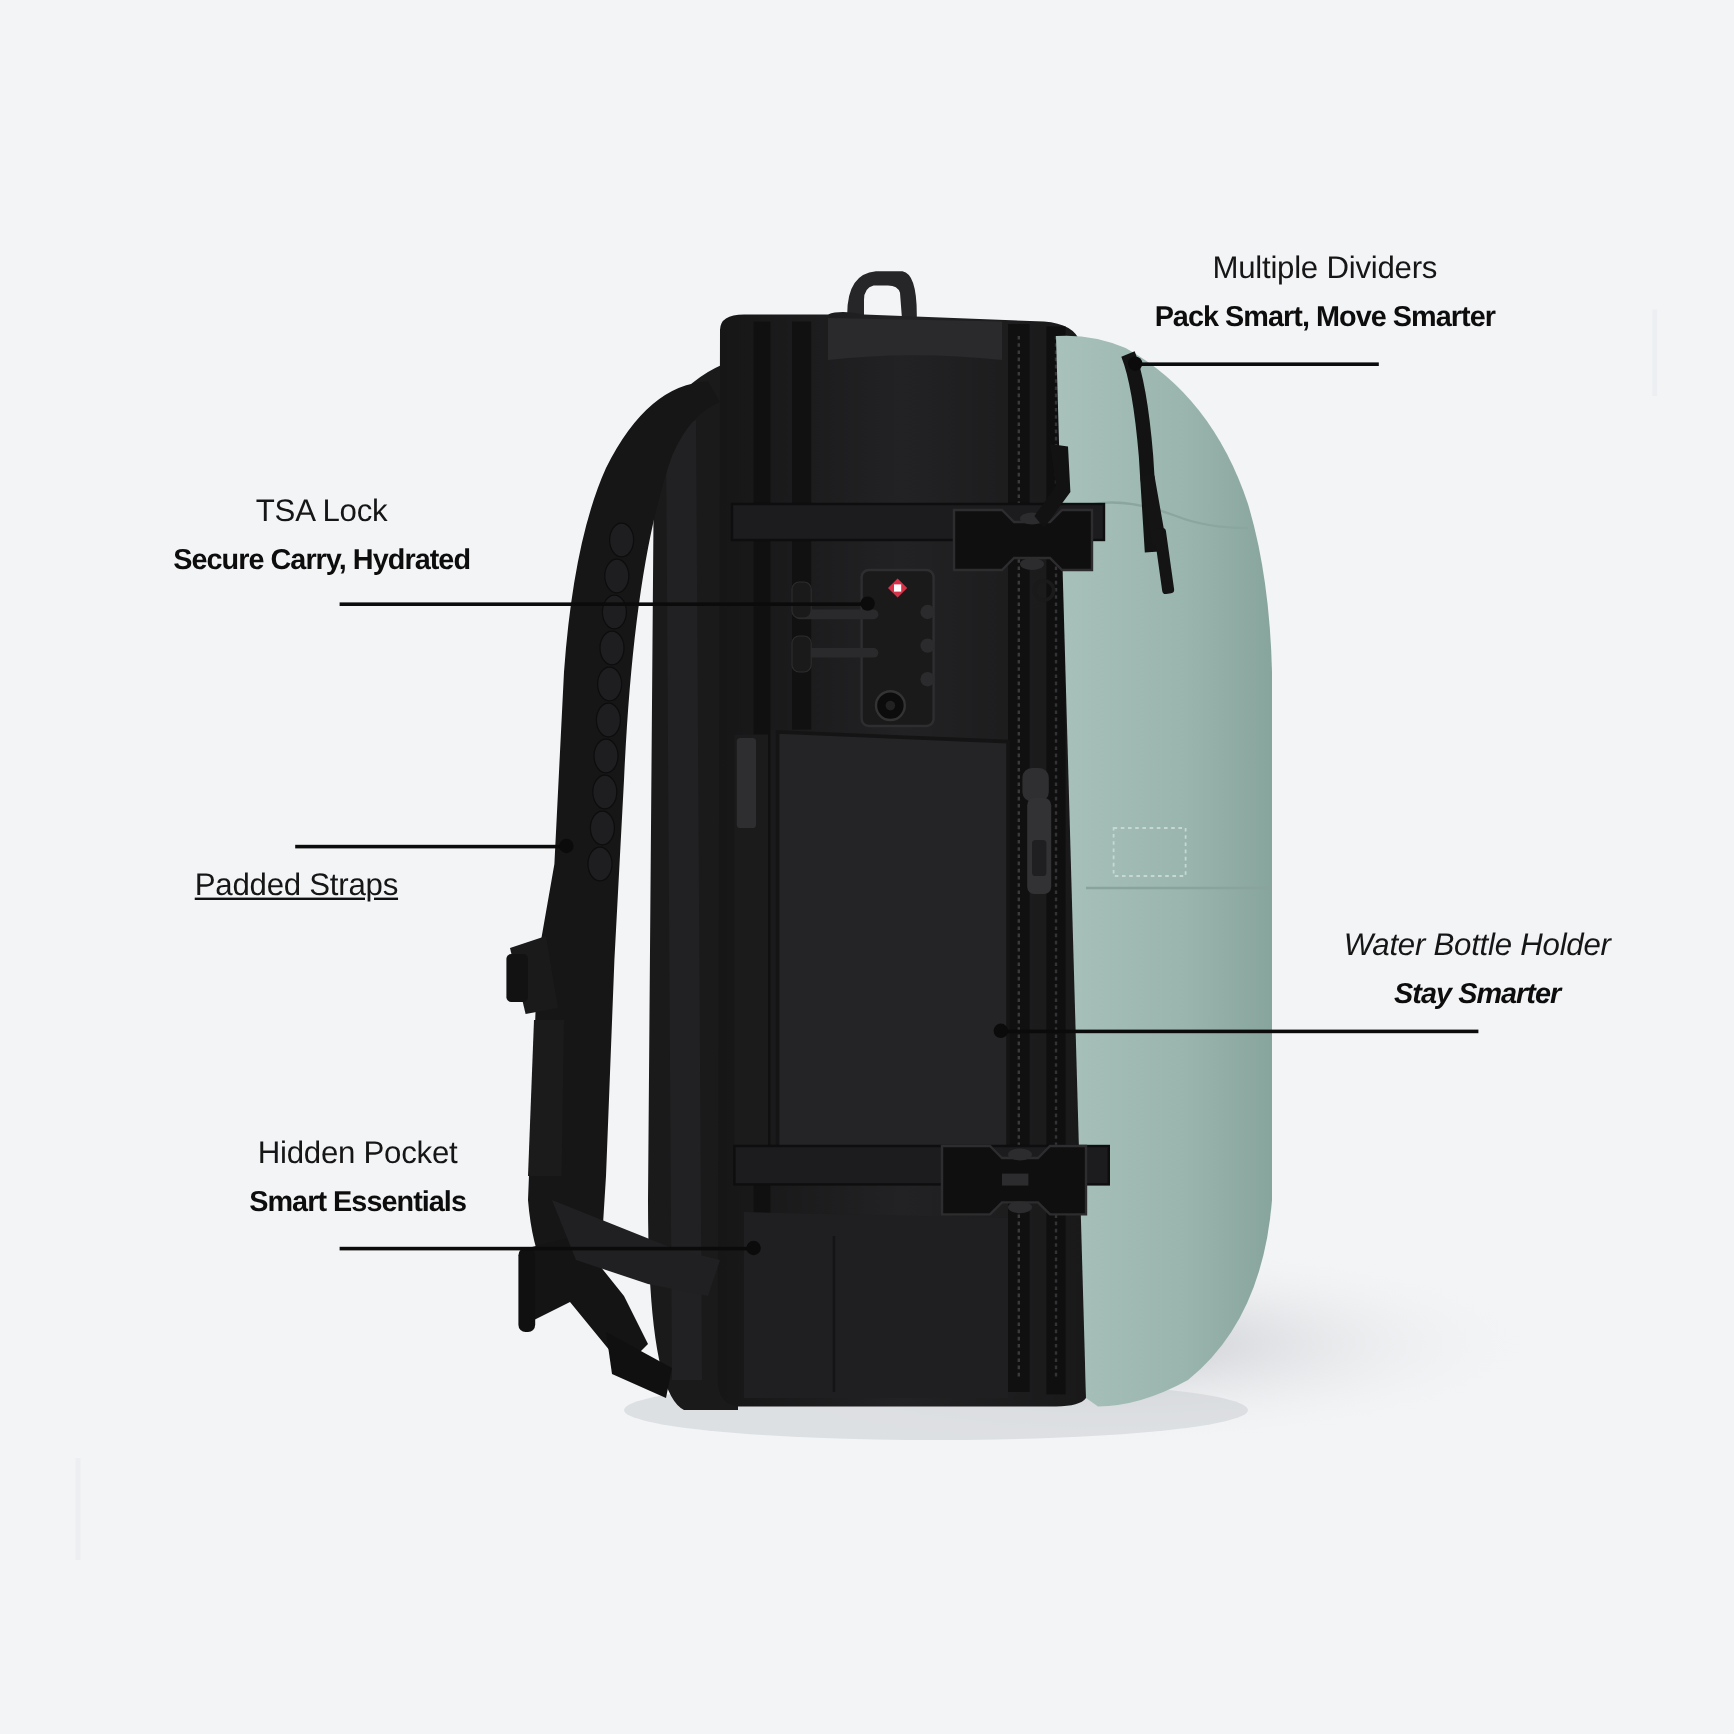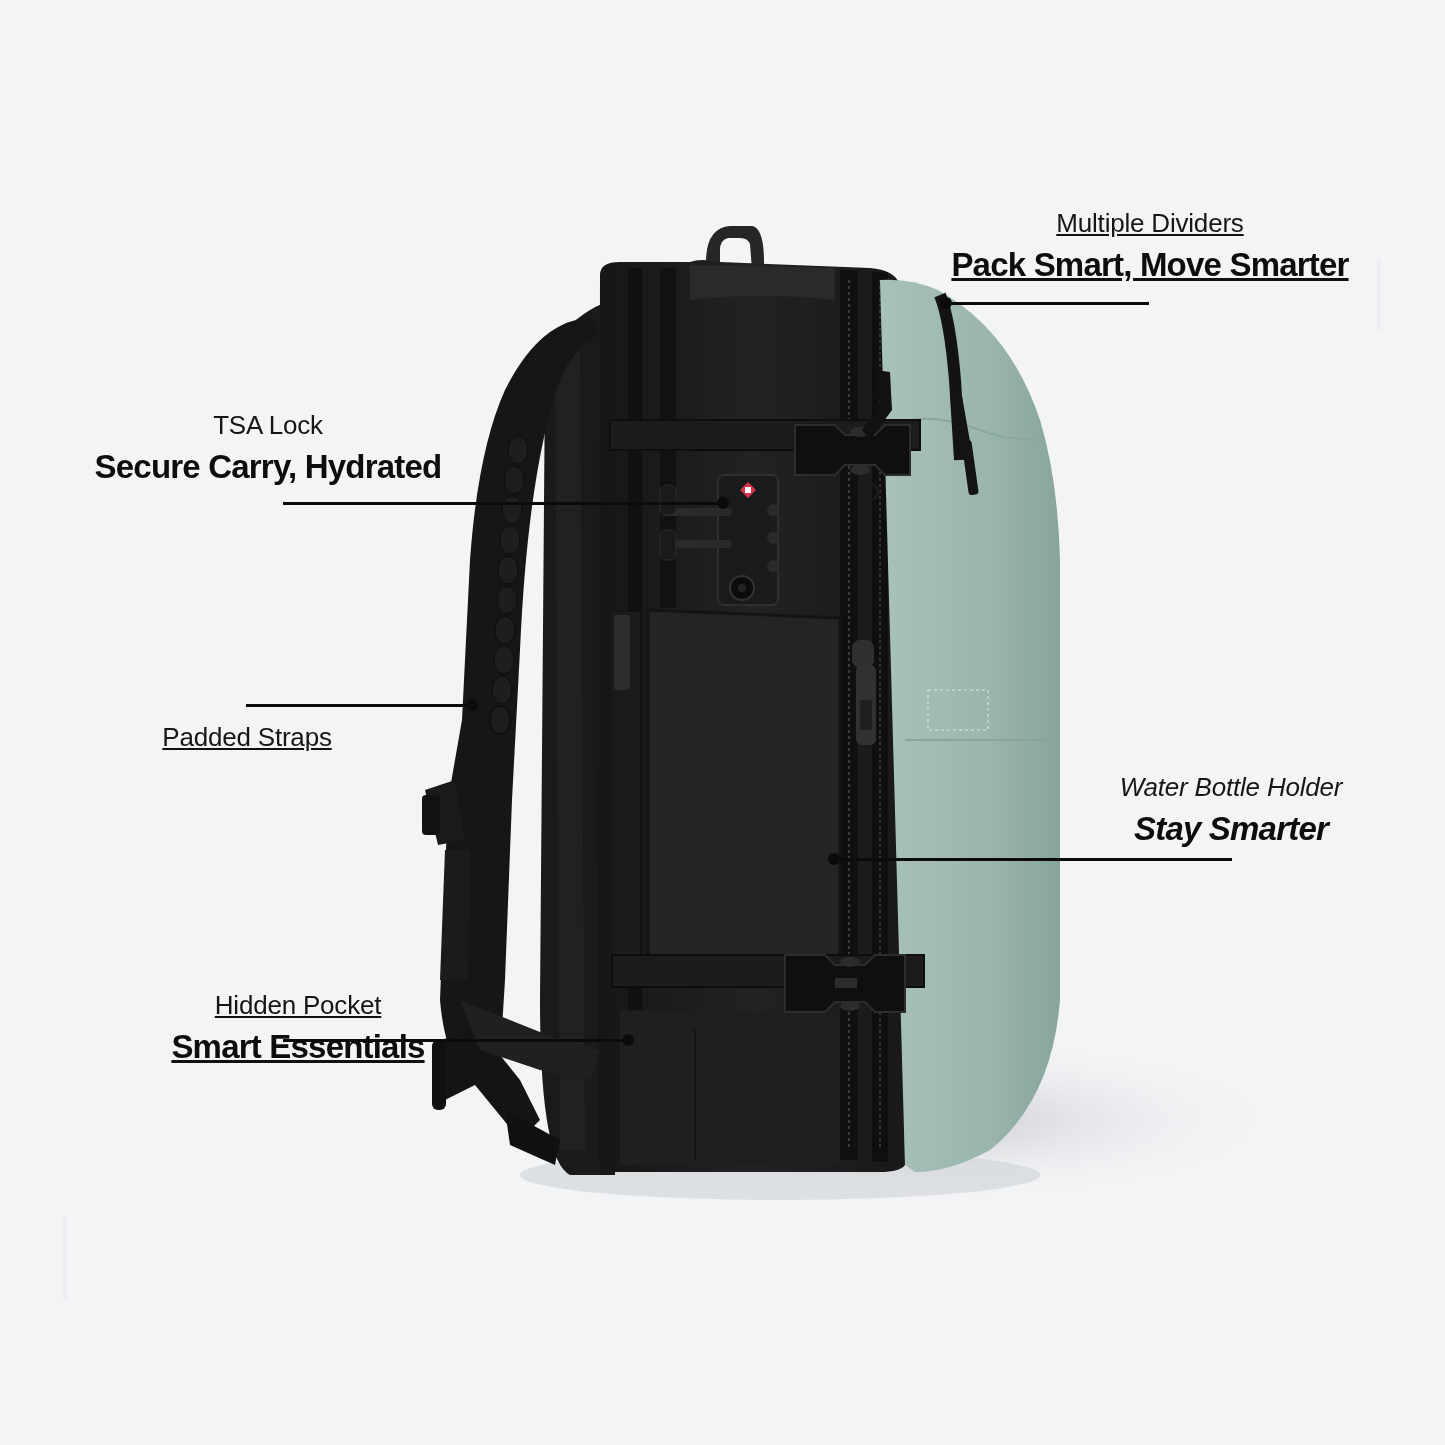--- a/index.html
+++ b/index.html
@@ -10,21 +10,21 @@
     position:relative;
   }
   .stage { position:absolute; left:0; top:0; width:1445px; height:1445px; }
   .product { position:absolute; left:0; top:0; width:1445px; height:1445px; }
   .callout { position:absolute; text-align:center; color:#111; }
   .callout .sub {
     font-size:26px; font-weight:400; letter-spacing:-0.2px; line-height:30px; white-space:nowrap;
     color:#161616;
   }
   .callout .head {
-    font-size:33px; font-weight:700; letter-spacing:-0.8px; line-height:38px; margin-top:8px; white-space:nowrap;
+    font-size:24px; font-weight:700; letter-spacing:-0.8px; line-height:38px; margin-top:8px; white-space:nowrap;
     color:#0d0d0d;
   }
   .leader { position:absolute; height:3px; background:#0b0b0b; }
   .dot { position:absolute; width:12px; height:12px; border-radius:50%; background:#0b0b0b; }
   .faint-edge { position:absolute; width:4px; background:#eceef1; }
 </style>
 </head>
 <body>
 
 <div class="stage">
@@ -141,21 +141,21 @@
 
     <path d="M425 790 L455 780 L465 840 L438 845 Z" fill="#1a1a1b"></path>
     <rect x="422" y="795" width="18" height="40" rx="4" fill="#121213"></rect>
     <path d="M445 850 L470 850 L468 980 L440 980 Z" fill="#1b1b1c"></path>
     <path d="M440 1040 L480 1030 L520 1080 L540 1120 L520 1140 L475 1085 L445 1100 Z" fill="#141415"></path>
     <path d="M460 1000 L560 1040 L600 1050 L590 1080 L540 1070 L480 1050 Z" fill="#202022"></path>
     <rect x="432" y="1040" width="14" height="70" rx="6" fill="#101011"></rect>
     <path d="M505 1110 L560 1140 L555 1165 L510 1145 Z" fill="#101011"></path>
   </svg>
 
-  <div class="callout" style="left:950px;top:208px;width:400px;text-decoration:underline;">
+  <div class="callout" style="left:904px;top:208px;width:400px;">
     <div class="sub">Multiple Dividers</div>
     <div class="head">Pack Smart, Move Smarter</div>
   </div>
   <div class="leader" style="left:946px;top:302px;width:203px;"></div>
   <div class="dot" style="left:940px;top:297px;"></div>
 
   <div class="callout" style="left:68px;top:410px;width:400px;">
     <div class="sub">TSA Lock</div>
     <div class="head">Secure Carry, Hydrated</div>
   </div>
@@ -168,20 +168,20 @@
     <div class="sub">Padded Straps</div>
   </div>
 
   <div class="callout" style="left:1031px;top:772px;width:400px;font-style:italic;">
     <div class="sub">Water Bottle Holder</div>
     <div class="head">Stay Smarter</div>
   </div>
   <div class="leader" style="left:834px;top:858px;width:398px;"></div>
   <div class="dot" style="left:828px;top:853px;"></div>
 
-  <div class="callout" style="left:98px;top:990px;width:400px;text-decoration:underline;">
+  <div class="callout" style="left:98px;top:945px;width:400px;">
     <div class="sub">Hidden Pocket</div>
     <div class="head">Smart Essentials</div>
   </div>
   <div class="leader" style="left:283px;top:1039px;width:345px;"></div>
   <div class="dot" style="left:622px;top:1034px;"></div>
 
 </div>
 
 </body></html>

